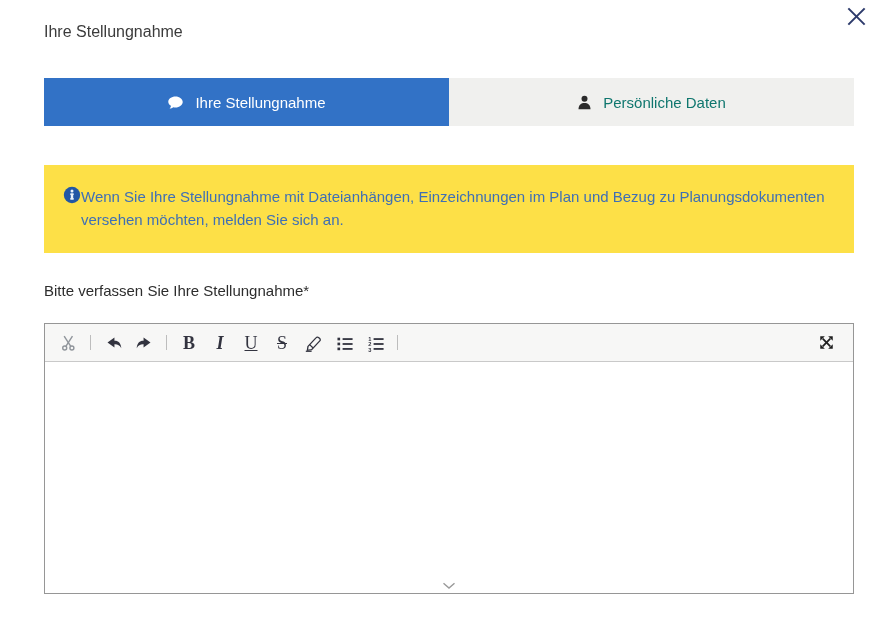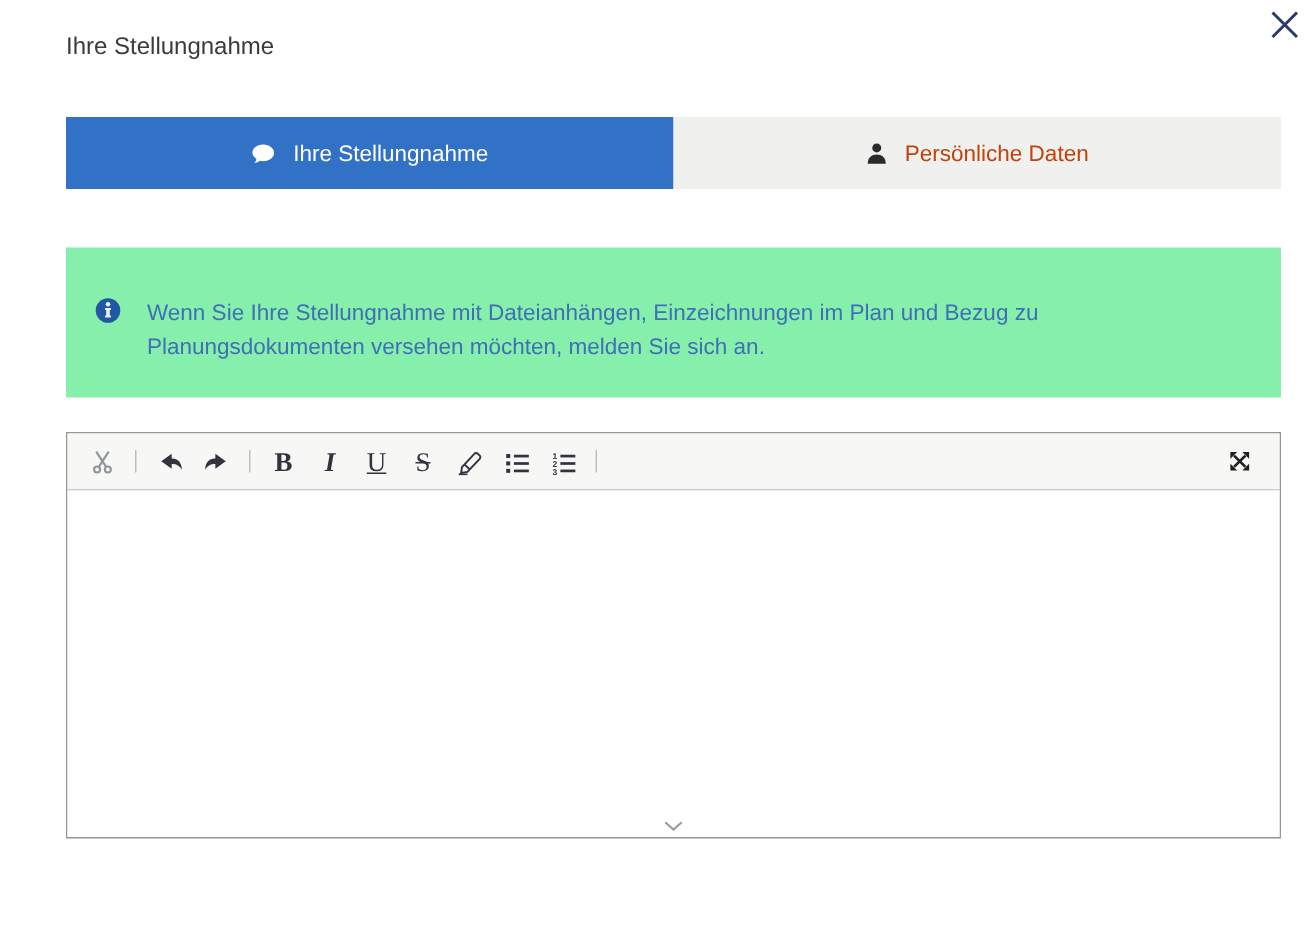--- a/index.html
+++ b/index.html
@@ -23,35 +23,35 @@
   .dialog-title {
     margin: 23px 0 0 0;
     font-size: 16px; font-weight: 400;
     color: #3b3b3b; line-height: 18px;
   }
 
   
   .tabs { display: flex; margin-top: 37px; height: 48px; position: relative; }
   .tab {
     flex: 1 1 0; display: flex; align-items: center; justify-content: center;
-    gap: 11px; background: #f0f0ee; color: #c2410c;
+    gap: 11px; background: #f0f0ee; color: #0f766e;
     font-size: 15px; cursor: pointer; position: relative; border: none;
   }
   .tab.active { background: #3272c6; color: #ffffff; }
   .tab-divider {
     position: absolute; left: 0; top: -7px; bottom: -3px;
     width: 1px; background: #8f8f8f;
   }
   .tab .ticon { display: flex; align-items: center; }
 
   
   .infobox {
-    margin-top: 39px; background: #86efac;
-    padding: 32px 24px 22px 19px;
-    display: flex; gap: 17px;
+    margin-top: 39px; background: #fde047;
+    padding: 20px 24px 22px 19px;
+    display: flex; 
   }
   .infobox .iicon { flex: 0 0 auto; margin-top: 1px; display: flex; }
   .infotext p {
     margin: 0; color: #3f6fb5; font-size: 15px; line-height: 23px;
   }
   .infotext p + p { margin-top: 14px; }
 
   
   .field-label {
     margin-top: 28px; font-size: 15px; color: #2d2d2d; line-height: 19px;
@@ -143,20 +143,21 @@
         <rect x="7.8" y="7.4" width="2.4" height="6" rx="0.5" fill="#e8f1fb"></rect>
         <rect x="7" y="7.4" width="4" height="1.3" rx="0.4" fill="#e8f1fb"></rect>
         <rect x="7" y="12.3" width="4" height="1.3" rx="0.4" fill="#e8f1fb"></rect>
       </svg>
     </span>
     <div class="infotext">
       <p>Wenn Sie Ihre Stellungnahme mit Dateianhängen, Einzeichnungen im Plan und Bezug zu Planungsdokumenten versehen möchten, melden Sie sich an.</p>
     </div>
   </div>
 
+  <div class="field-label">Bitte verfassen Sie Ihre Stellungnahme*</div>
 
   <div class="editor">
     <div class="toolbar">
 
       <button class="tb" aria-label="cut">
         <svg width="17" height="17" viewBox="0 0 18 18">
           <g stroke="#90959b" stroke-width="1.5" fill="none">
             <circle cx="5" cy="14.8" r="2.1"></circle>
             <circle cx="12.6" cy="14.8" r="2.1"></circle>
             <line x1="6.2" y1="13" x2="13.2" y2="2.2"></line>

